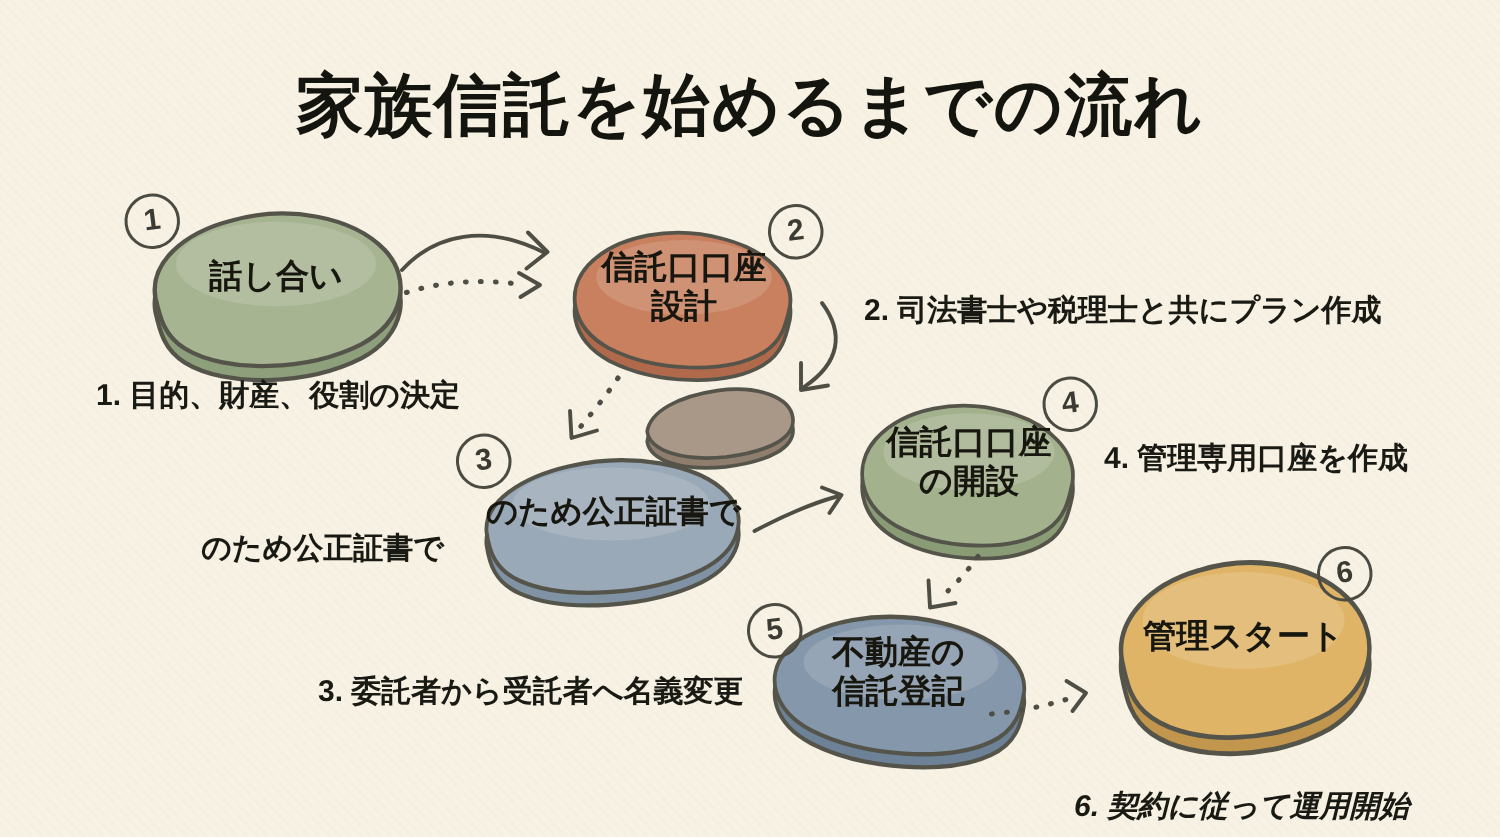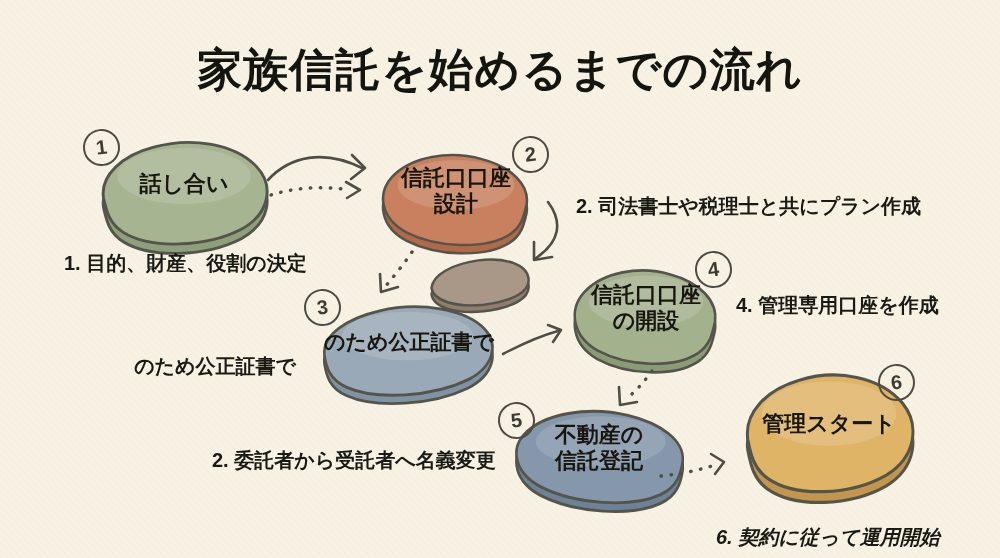--- a/index.html
+++ b/index.html
@@ -199,21 +199,21 @@
       </g>
     </svg>
     <div class="stone-label">
       <span>不動産の</span>
         <span>信託登記</span>
     </div>
   </div>
   <div class="num-badge" style="left:498px;top:402px;">
       <span>5</span>
     </div>
-  <div class="caption" style="left:212px;top:447px;">2. 委託者から受託者へ名義変更</div>
+  <div class="caption" style="left:212px;top:447px;">3. 委託者から受託者へ名義変更</div>
 
   <div class="arrow dotted" style="left:656px;top:450px;">
     <svg width="80" height="32" viewBox="0 0 80 32">
       <path class="shaft" d="M 5 26 C 26 24 44 20 62 14"></path>
       <polyline points="55,4 68,12 59,24"></polyline>
     </svg>
   </div>
 
   <div class="stone" style="left:730px;top:362px;width:198px;height:140px;">
     <svg viewBox="0 0 200 130" preserveAspectRatio="none">

